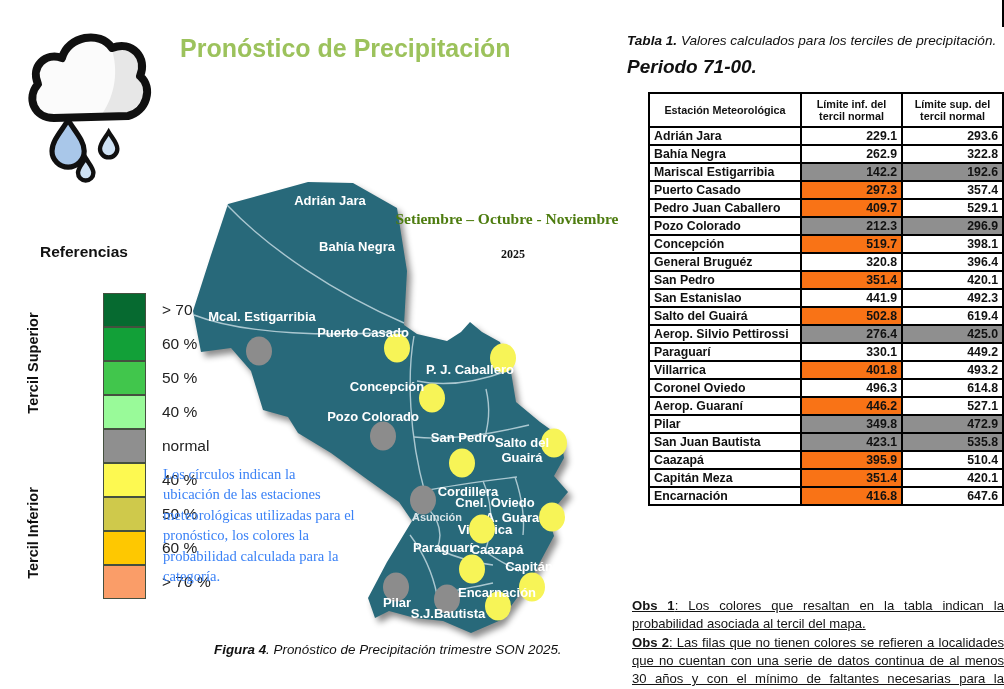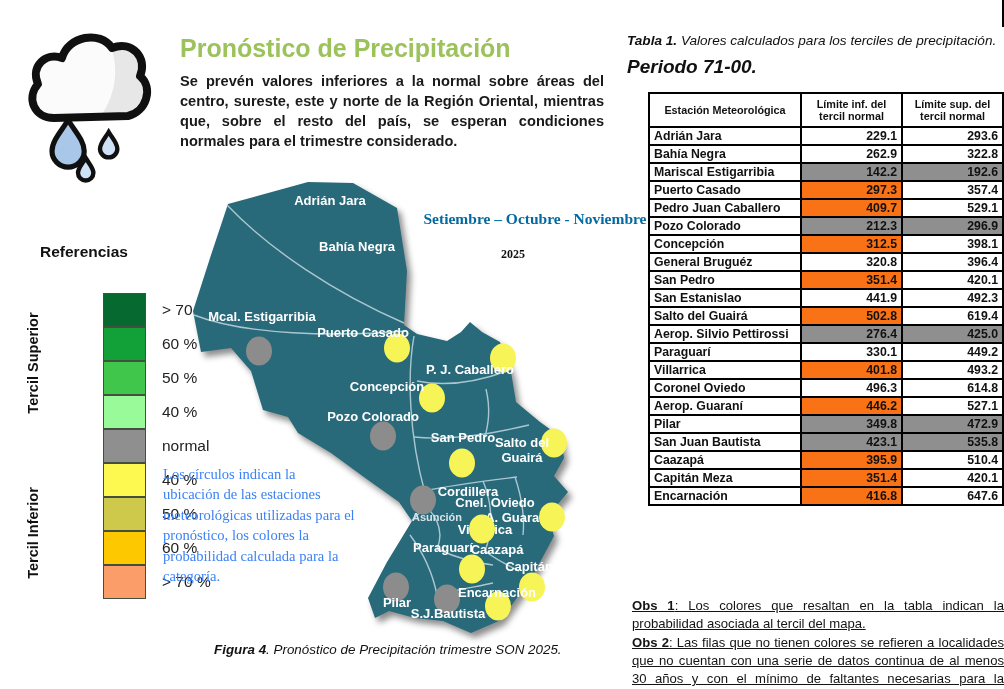--- a/index.html
+++ b/index.html
@@ -20,22 +20,22 @@
   .lrow{display:flex;align-items:center;height:34px;}
   .swatch{width:43px;height:34px;border:1px solid #44503f;box-sizing:border-box;margin-top:-1px;}
   .llabel{margin-left:16px;font-size:15.5px;color:#222;white-space:nowrap;}
   .vlabel{position:absolute;width:140px;height:18px;font-size:14.5px;font-weight:bold;
           text-align:center;transform:rotate(-90deg);}
   .vlabel.sup{left:-36px;top:354px;}
   .vlabel.inf{left:-36px;top:524px;}
 
   
   .map-wrap{position:absolute;left:185px;top:175px;width:440px;height:480px;}
-  .season{position:absolute;left:416px;top:210px;width:238px;text-align:center;
-          font-family:"Liberation Serif",serif;font-weight:bold;font-size:15.5px;color:#0369a1;}
+  .season{position:absolute;left:388px;top:210px;width:238px;text-align:center;
+          font-family:"Liberation Serif",serif;font-weight:bold;font-size:15.5px;color:#4d7c0f;}
   .year{position:absolute;left:394px;top:247px;width:238px;text-align:center;
         font-family:"Liberation Serif",serif;font-weight:bold;font-size:12px;}
   .circles-note{position:absolute;left:163px;top:464px;width:192px;
         font-family:"Liberation Serif",serif;font-size:14.6px;line-height:1.4;color:#3b82f6;}
   .fig-caption{position:absolute;left:167px;top:642px;width:460px;font-size:13.4px;font-style:italic;}
   .fig-caption b{font-style:italic;margin-left:47px;}
   .maplabel{font-family:"Liberation Sans",sans-serif;font-size:13px;font-weight:bold;fill:#ffffff;
             text-anchor:middle;}
   .maplabel.small{font-size:11px;fill:#d9e4e8;}
 
@@ -73,21 +73,20 @@
       <g transform="translate(80,118) scale(0.62)">
         <path d="M14,0 C20,10 28,18 28,27 a14,14 0 1 1 -28,0 C0,18 8,10 14,0 Z" fill="#cfe2f5" stroke="#101010" stroke-width="7"></path>
       </g>
       <g transform="translate(58,144) scale(0.55)">
         <path d="M14,0 C20,10 28,18 28,27 a14,14 0 1 1 -28,0 C0,18 8,10 14,0 Z" fill="#cfe2f5" stroke="#101010" stroke-width="8"></path>
       </g>
     </svg>
   </div>
 
   <div class="title">Pronóstico de Precipitación</div>
-  <div class="intro">Se prevén valores inferiores a la normal sobre áreas del centro, sureste, este y norte de la Región Oriental, mientras que, sobre el resto del país, se esperan condiciones normales para el trimestre considerado.</div>
 
   <div class="ref-title">Referencias</div>
   <div class="vlabel sup">Tercil Superior</div>
   <div class="vlabel inf">Tercil Inferior</div>
   <div id="legend-rows">
       <div class="lrow">
         <div class="swatch" style="background: rgb(6, 106, 48);"></div>
         <div class="llabel">&gt; 70 %</div>
       </div>
       <div class="lrow">
@@ -231,21 +230,21 @@
           <td class="val hl-yellow">409.7</td>
           <td class="val">529.1</td>
         </tr>
         <tr>
           <td class="station">Pozo Colorado</td>
           <td class="val hl-gray">212.3</td>
           <td class="val hl-gray">296.9</td>
         </tr>
         <tr>
           <td class="station">Concepción</td>
-          <td class="val hl-yellow">312.5</td>
+          <td class="val hl-yellow">519.7</td>
           <td class="val">398.1</td>
         </tr>
         <tr>
           <td class="station">General Bruguéz</td>
           <td class="val">320.8</td>
           <td class="val">396.4</td>
         </tr>
         <tr>
           <td class="station">San Pedro</td>
           <td class="val hl-yellow">351.4</td>

